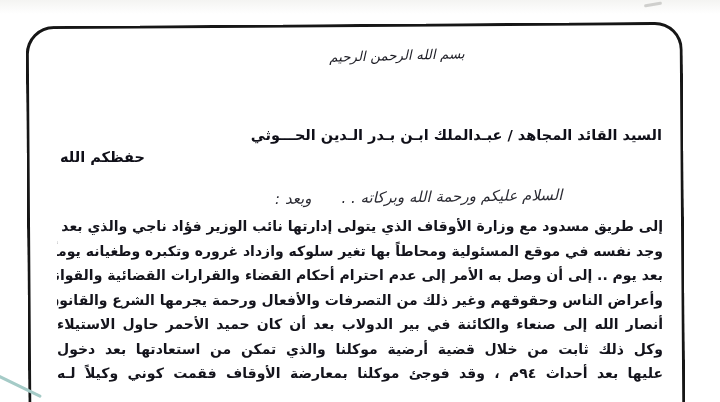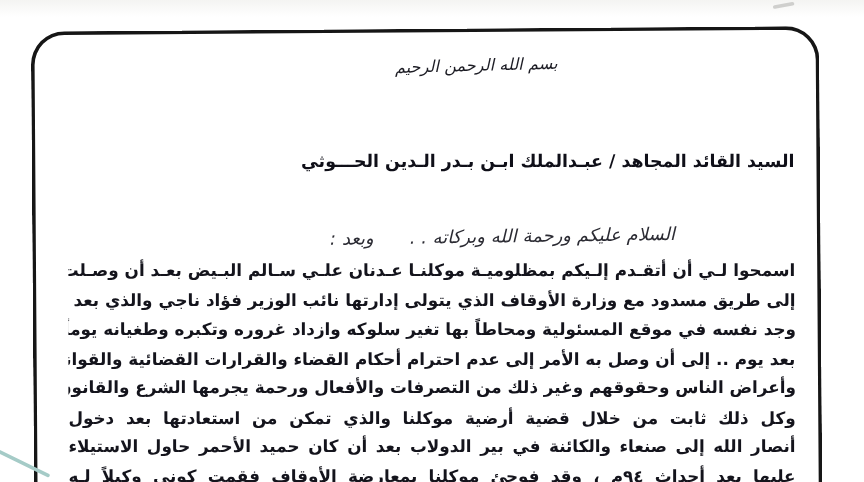--- a/index.html
+++ b/index.html
@@ -66,29 +66,29 @@
 
   <div class="corner-mark"></div>
   <div class="scan-line"></div>
 
   <div class="basmala">بسم الله الرحمن الرحيم</div>
 
   <div class="header">
     <div>السيد القائد المجاهد / عبـدالملك ابـن بـدر الـدين الحـــوثي</div>
   </div>
 
+  <div class="blessing">حفظكم الله</div>
 
   <div class="salutation">
     <span>السلام عليكم ورحمة الله وبركاته . .</span><span class="after">وبعد :</span>
   </div>
 
   <div class="body-text">
-    <div class="bline">اسمحوا لـي أن أتقـدم إلـيكم بمظلوميـة موكلنـا عـدنان علـي سـالم البـيض بعـد أن وصـلت</div>
     <div class="bline">إلى طريق مسدود مع وزارة الأوقاف الذي يتولى إدارتها نائب الوزير فؤاد ناجي والذي بعد أن</div>
     <div class="bline">وجد نفسه في موقع المسئولية ومحاطاً بها تغير سلوكه وازداد غروره وتكبره وطغيانه يوماً</div>
     <div class="bline">بعد يوم .. إلى أن وصل به الأمر إلى عدم احترام أحكام القضاء والقرارات القضائية والقوانين</div>
     <div class="bline">وأعراض الناس وحقوقهم وغير ذلك من التصرفات والأفعال ورحمة يجرمها الشرع والقانون</div>
+    <div class="bline">أنصار الله إلى صنعاء والكائنة في بير الدولاب بعد أن كان حميد الأحمر حاول الاستيلاء</div>
     <div class="bline">وكل ذلك ثابت من خلال قضية أرضية موكلنا والذي تمكن من استعادتها بعد دخول</div>
-    <div class="bline">أنصار الله إلى صنعاء والكائنة في بير الدولاب بعد أن كان حميد الأحمر حاول الاستيلاء</div>
     <div class="bline">عليها بعد أحداث ٩٤م ، وقد فوجئ موكلنا بمعارضة الأوقاف فقمت كوني وكيلاً لـه</div>
   </div>
 
 </div>
 
 </body></html>

